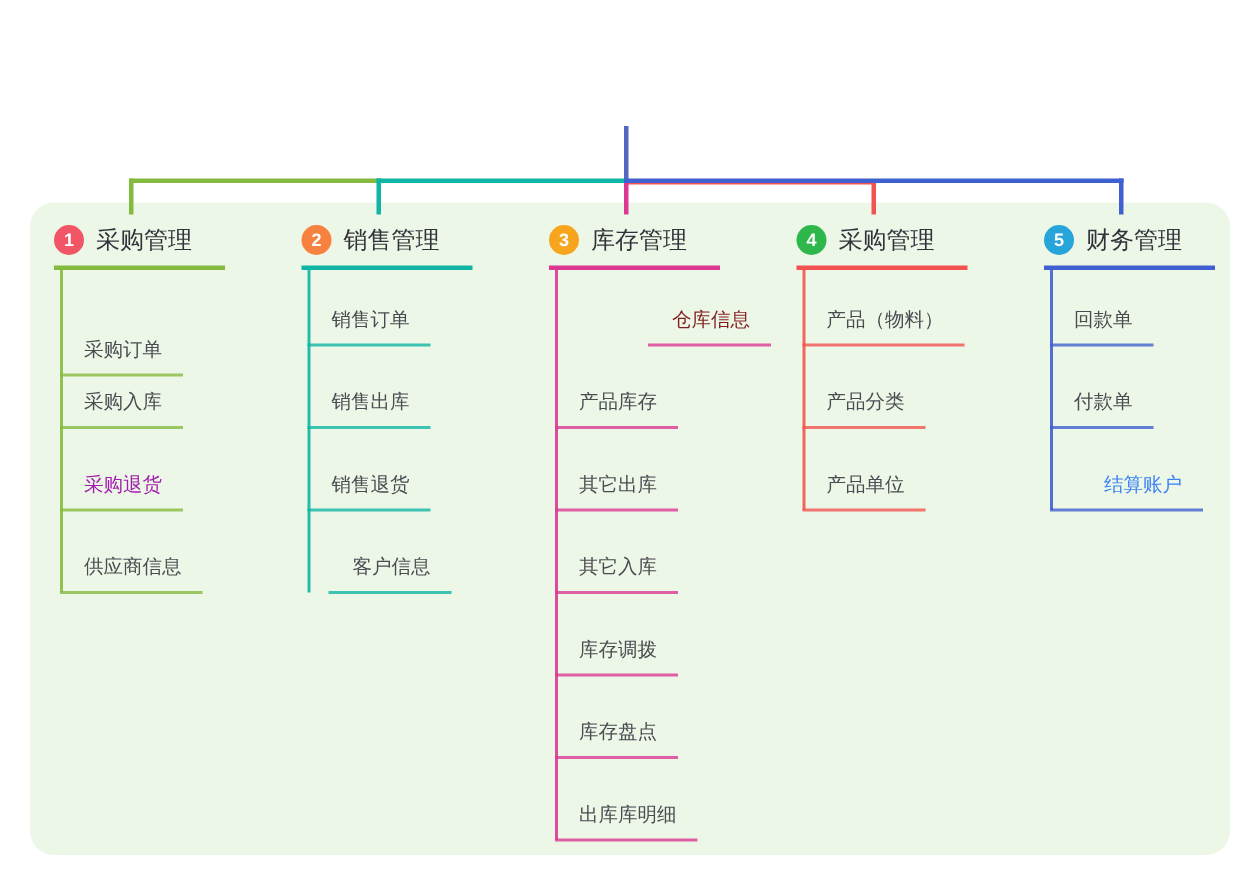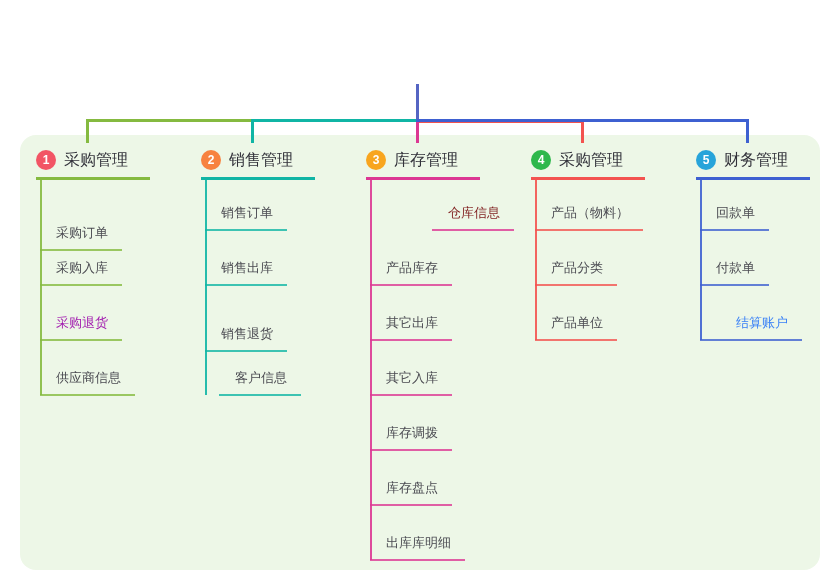--- a/index.html
+++ b/index.html
@@ -63,21 +63,21 @@
       <div class="child-node" style="left: 40px; top: 205px; border-bottom: 2px solid rgba(133, 186, 64, 0.8); color: rgb(75, 75, 82); margin-top: 20px;">采购订单</div>
       <div class="child-node" style="left: 40px; top: 260px; border-bottom: 2px solid rgba(133, 186, 64, 0.8); color: rgb(75, 75, 82);">采购入库</div>
       <div class="child-node" style="left: 40px; top: 315px; border-bottom: 2px solid rgba(133, 186, 64, 0.8); color: #a21caf;">采购退货</div>
       <div class="child-node" style="left: 40px; top: 370px; border-bottom: 2px solid rgba(133, 186, 64, 0.8); color: rgb(75, 75, 82);">供应商信息</div>
       <div class="branch-header" style="left: 201px; top: 149px; width: 114px; border-bottom: 3px solid rgb(16, 181, 165); color: rgb(50, 50, 58);">
         <span class="badge" style="background: rgb(247, 130, 63);">2</span>
         <span>销售管理</span>
       </div>
       <div class="child-node" style="left: 205px; top: 205px; border-bottom: 2px solid rgba(16, 181, 165, 0.8); color: rgb(75, 75, 82);">销售订单</div>
       <div class="child-node" style="left: 205px; top: 260px; border-bottom: 2px solid rgba(16, 181, 165, 0.8); color: rgb(75, 75, 82);">销售出库</div>
-      <div class="child-node" style="left: 205px; top: 326px; border-bottom: 2px solid rgba(16, 181, 165, 0.8); color: rgb(75, 75, 82);">销售退货</div>
+      <div class="child-node" style="left: 205px; top: 315px; border-bottom: 2px solid rgba(16, 181, 165, 0.8); color: rgb(75, 75, 82);">销售退货</div>
       <div class="child-node" style="left: 219px; top: 370px; border-bottom: 2px solid rgba(16, 181, 165, 0.8); color: rgb(75, 75, 82);">客户信息</div>
       <div class="branch-header" style="left: 366px; top: 149px; width: 114px; border-bottom: 3px solid rgb(220, 55, 147); color: rgb(50, 50, 58);">
         <span class="badge" style="background: rgb(248, 165, 30);">3</span>
         <span>库存管理</span>
       </div>
       <div class="child-node" style="left: 388px; top: 205px; border-bottom: 2px solid rgba(220, 55, 147, 0.8); color: #7f1d1d; margin-left: 44px;">仓库信息</div>
       <div class="child-node" style="left: 370px; top: 260px; border-bottom: 2px solid rgba(220, 55, 147, 0.8); color: rgb(75, 75, 82);">产品库存</div>
       <div class="child-node" style="left: 370px; top: 315px; border-bottom: 2px solid rgba(220, 55, 147, 0.8); color: rgb(75, 75, 82);">其它出库</div>
       <div class="child-node" style="left: 370px; top: 370px; border-bottom: 2px solid rgba(220, 55, 147, 0.8); color: rgb(75, 75, 82);">其它入库</div>
       <div class="child-node" style="left: 370px; top: 425px; border-bottom: 2px solid rgba(220, 55, 147, 0.8); color: rgb(75, 75, 82);">库存调拨</div>

